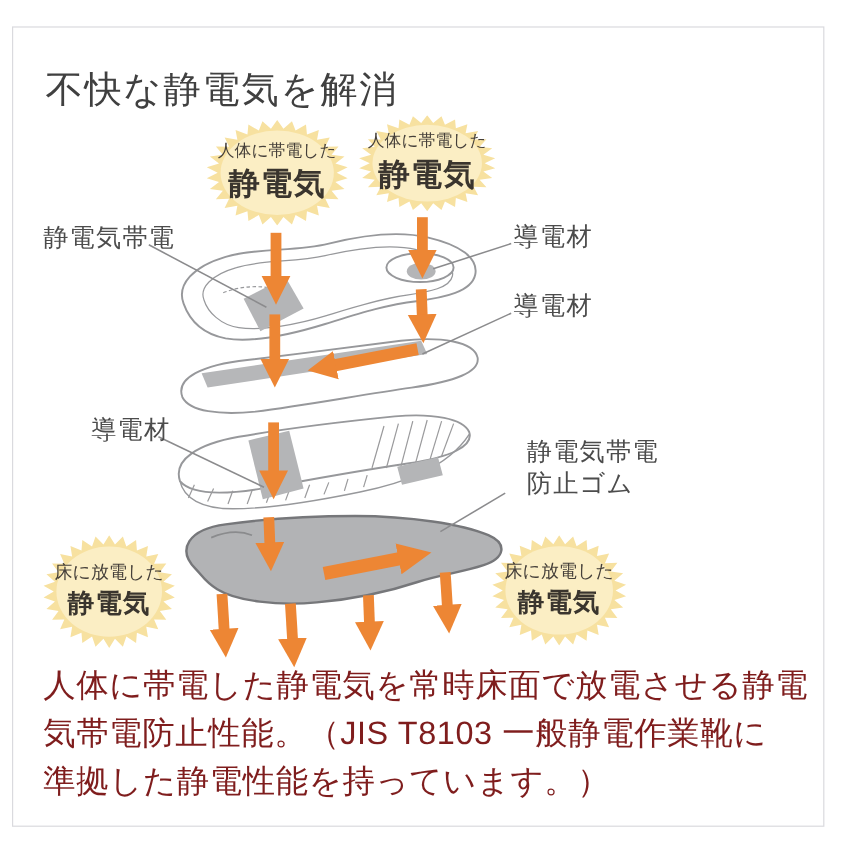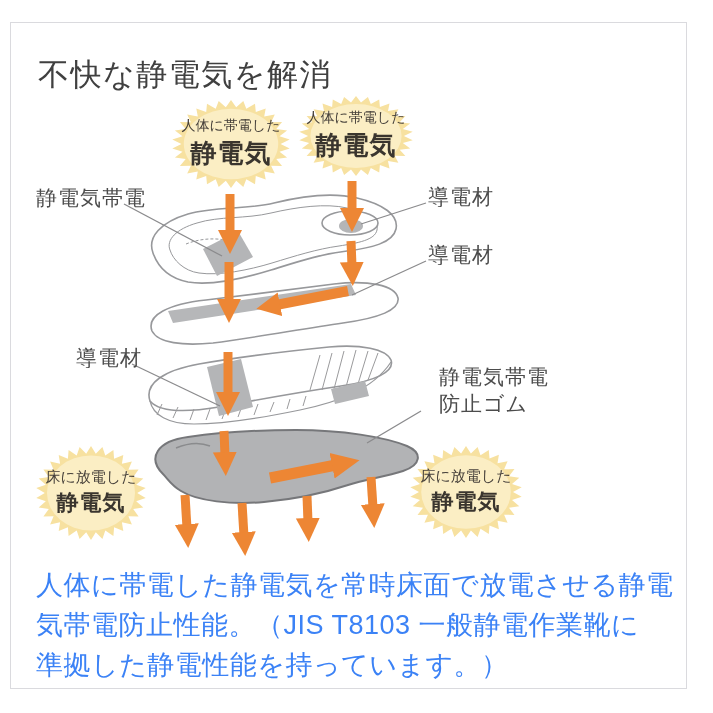--- a/index.html
+++ b/index.html
@@ -30,23 +30,22 @@
   #burst-bl{left:36px;top:446px;width:110px;height:94px;}
   #burst-br{left:410px;top:446px;width:112px;height:92px;}
   .lbl{position:absolute;font-size:21px;color:#4c4c4c;letter-spacing:1px;white-space:nowrap;}
   #lbl-tape{left:36px;top:184px;}
   #lbl-mat1{left:428px;top:183px;}
   #lbl-mat2{left:428px;top:241px;}
   #lbl-mat3{left:76px;top:344px;}
   #lbl-rubber{left:439px;top:363px;line-height:27px;white-space:pre-line;}
   .desc{
     position:absolute;left:36px;top:551px;width:645px;
-    font-size:27px;line-height:40px;color:#3b82f6;letter-spacing:0.5px;
+    font-size:27px;line-height:40px;color:#7f1d1d;letter-spacing:0.5px;
     white-space:pre-line;
-    margin-top:14px;
   }
 </style>
 </head>
 <body>
 
 <div class="stage">
   <div class="frame"></div>
 
   <div class="title">不快な静電気を解消</div>
 

